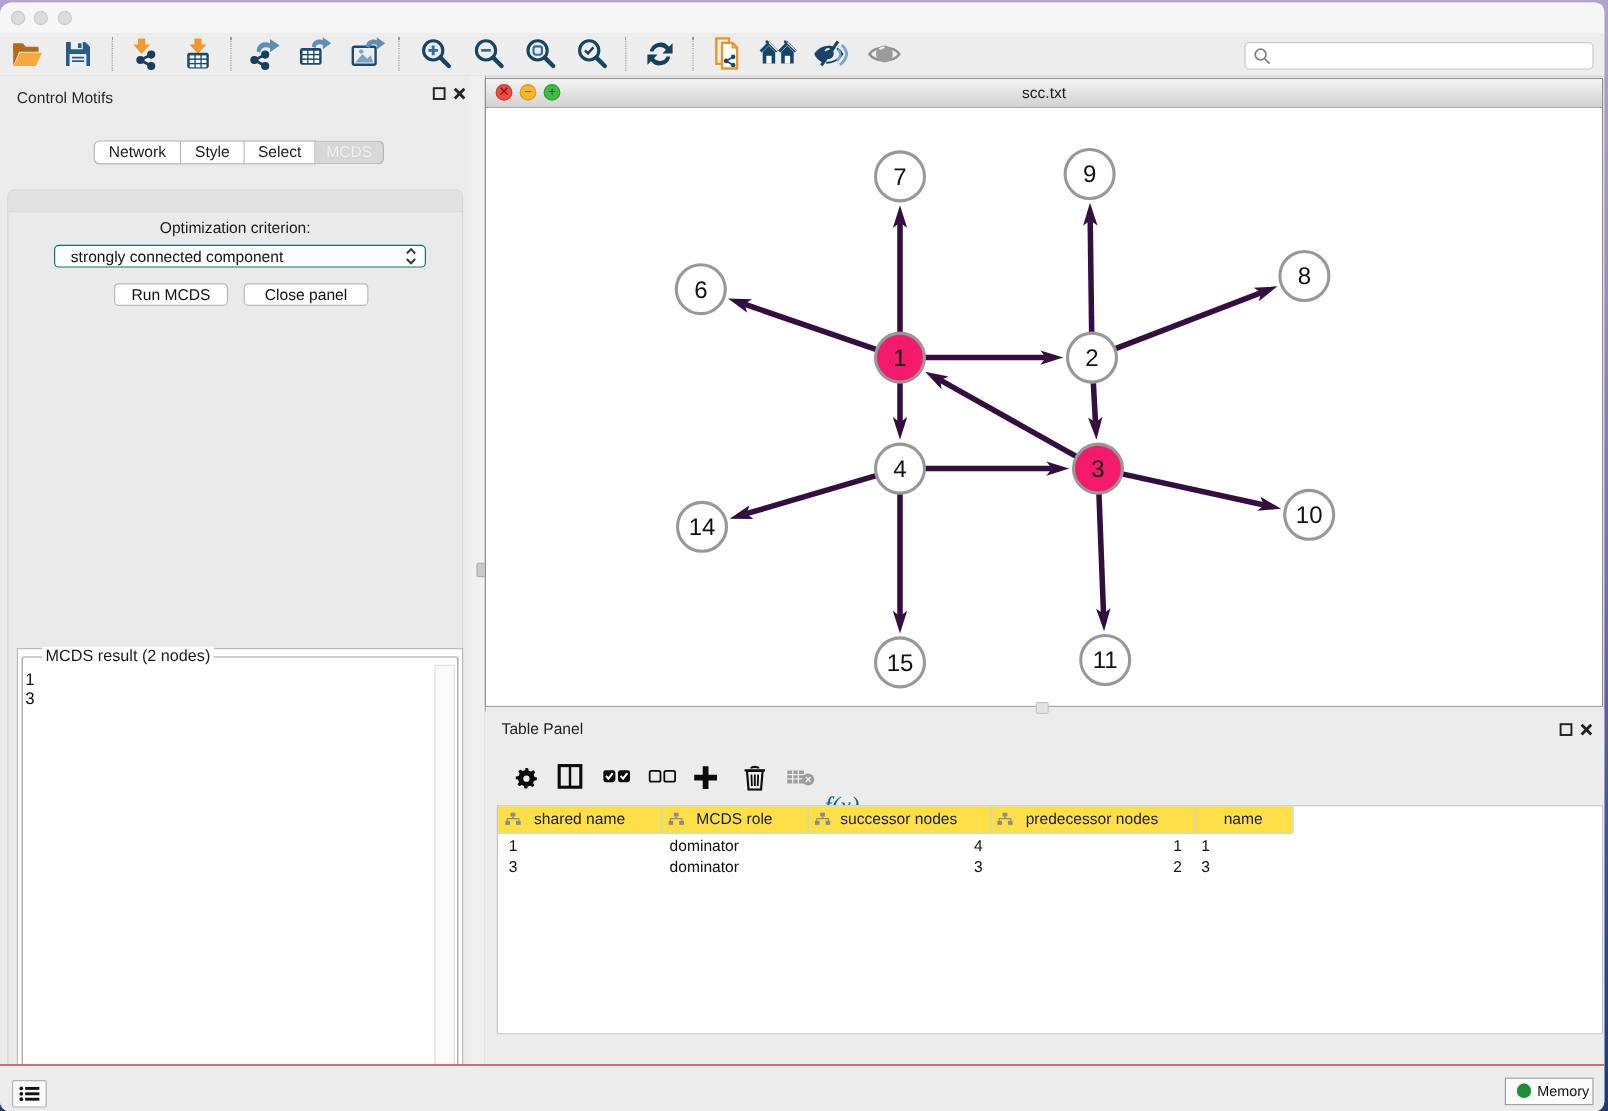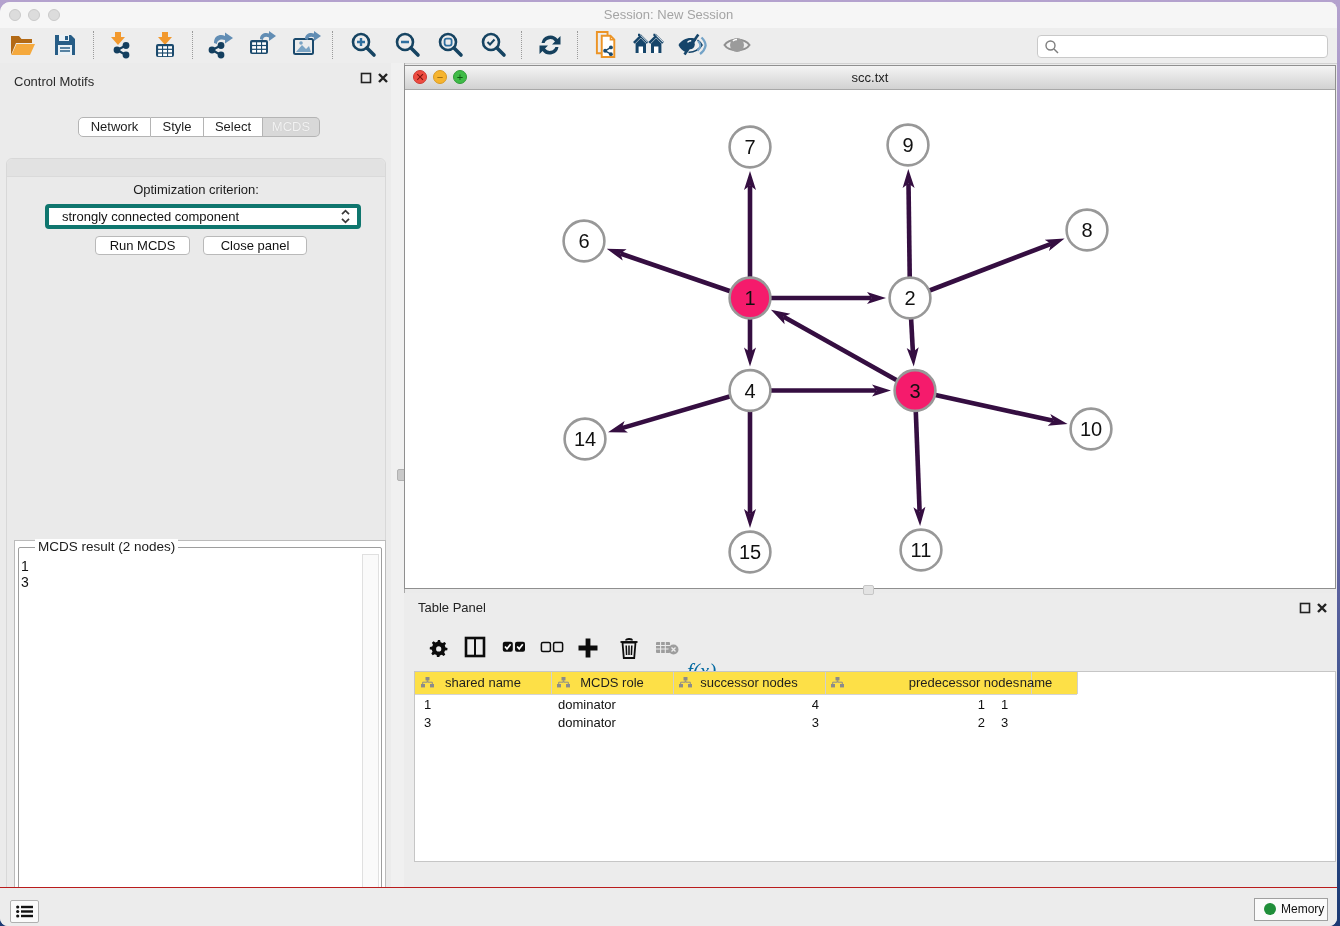--- a/index.html
+++ b/index.html
@@ -21,21 +21,21 @@
 #cpanel{position:absolute;left:0;top:61px;width:391px;height:824px;background:#ebebeb;}
 #cphead{position:absolute;left:14px;top:11px;font-size:13px;color:#2b2b2b;}
 .tabs{position:absolute;display:flex;font-size:13px;}
 .tab{border:1px solid #b4b4b4;border-left:none;background:#fff;color:#1c1c1c;text-align:center;line-height:18px;height:18px;box-sizing:content-box;margin-top:20px;}
 .tab.first{border-left:1px solid #b4b4b4;border-radius:5px 0 0 5px;}
 .tab.last{border-radius:0 5px 5px 0;}
 .tab.dis{background:#d8d8d8;color:#f3f3f3;text-shadow:0 0 1px #bdbdbd;}
 #cpbody{position:absolute;left:6px;top:51px;width:378px;height:770px;background:#eaeaea;border:1px solid #d8d8d8;border-radius:6px;margin-top:44px;}
 #cpbodytop{position:absolute;left:0;top:0;width:100%;height:17px;background:#e2e2e2;border-bottom:1px solid #dadada;border-radius:6px 6px 0 0;}
 #optlabel{position:absolute;left:0;top:23px;width:100%;text-align:center;font-size:13px;color:#1b1b1b;}
-#combo{position:absolute;left:38px;top:45px;width:295px;height:17px;background:#fff;border:4px solid #0f766e;border-radius:4px;font-size:13px;color:#111;line-height:17px;padding-left:13px;}
+#combo{position:absolute;left:38px;top:45px;width:295px;height:17px;background:#fff;border:1px solid #0f766e;border-radius:4px;font-size:13px;color:#111;line-height:17px;padding-left:13px;}
 .btn{position:absolute;top:77px;height:17px;background:#fff;border:1px solid #b9b9b9;border-radius:4px;font-size:13px;color:#111;text-align:center;line-height:17px;}
 #grp{position:absolute;left:7px;top:381px;width:370px;height:374px;border:1px solid #bbbbbb;background:#ffffff;}
 #grpline{position:absolute;left:3px;top:6px;right:3px;bottom:5px;border:1px solid #9e9e9e;border-radius:2px;}
 #grplabel{position:absolute;left:20px;top:-2px;background:#ffffff;padding:0 3px;font-size:13.5px;color:#1b1b1b;}
 #grptext{position:absolute;left:6px;top:17px;font-size:14px;color:#111;line-height:16px;}
 #grpscroll{position:absolute;right:6px;top:13px;width:15px;bottom:6px;background:#fafafa;border:1px solid #e0e0e0;}
 
 #vsplit{position:absolute;left:391px;top:61px;width:13px;height:826px;background:#f0f0f0;border-right:1px solid #a9a9a9;}
 #vhandle{position:absolute;left:6px;top:406px;width:8px;height:10px;background:#c9c9c9;border:1px solid #b1b1b1;border-radius:2px;}
 
@@ -60,21 +60,20 @@
 #listbtn{position:absolute;left:10px;top:12px;width:27px;height:21px;background:#fafafa;border:1px solid #b0b0b0;border-radius:2px;}
 #membtn{position:absolute;left:1254px;top:10px;width:74px;height:23px;background:#fbfbfb;border:1px solid #a0a0a0;font-size:12px;color:#111;line-height:21px;box-sizing:border-box;}
 </style>
 </head>
 <body>
 <div id="appwin">
   <div id="titlebar">
     <div class="tl" style="left:9px;"></div>
     <div class="tl" style="left:28px;"></div>
     <div class="tl" style="left:48px;"></div>
-    <div id="wtitle">Session: New Session</div>
   </div>
   <div id="toolbar">
     <svg class="ticon" style="left:8px;" width="30" height="28" viewBox="0 0 30 28">
       <path d="M3 5 L11 5 L13.5 8 L24 8 L24 12 L3 12 Z" fill="#b36a16"></path>
       <path d="M3 24 L3 6 L10.5 6 L13 9 L24 9 L24 12 L8 12 Z" fill="#b36a16"></path>
       <path d="M8.5 13 L27 13 L22 24 L3.5 24 Z" fill="#f5a93d"></path>
     </svg>
     <svg class="ticon" style="left:51px;" width="28" height="28" viewBox="0 0 28 28">
       <path d="M4 4 L20 4 L24 8 L24 24 L4 24 Z" fill="#275d86"></path>
       <path d="M8 4 L18 4 L18 10 L8 10 Z" fill="#eaf1f6"></path>
@@ -381,21 +380,21 @@
             <svg class="hic" width="13" height="12" viewBox="0 0 13 12" style="position:absolute;left:6px;top:5px;">
               <g fill="#8b8b8b">
                 <rect x="4.5" y="0" width="4" height="3.4"></rect>
                 <rect x="0" y="7" width="4" height="3.4"></rect>
                 <rect x="9" y="7" width="4" height="3.4"></rect>
                 <path d="M6.2 3.4 L6.2 5.2 L1.7 5.2 L1.7 7 M6.8 3.4 L6.8 5.2 L11.3 5.2 L11.3 7" stroke="#8b8b8b" fill="none"></path>
               </g>
             </svg>
             <div class="hlabel">successor nodes</div>
           </div>
-        <div class="hcell" style="left:410px;width:170px;padding-left:36px;">
+        <div class="hcell" style="left:410px;width:170px;">
             <svg class="hic" width="13" height="12" viewBox="0 0 13 12" style="position:absolute;left:6px;top:5px;">
               <g fill="#8b8b8b">
                 <rect x="4.5" y="0" width="4" height="3.4"></rect>
                 <rect x="0" y="7" width="4" height="3.4"></rect>
                 <rect x="9" y="7" width="4" height="3.4"></rect>
                 <path d="M6.2 3.4 L6.2 5.2 L1.7 5.2 L1.7 7 M6.8 3.4 L6.8 5.2 L11.3 5.2 L11.3 7" stroke="#8b8b8b" fill="none"></path>
               </g>
             </svg>
             <div class="hlabel">predecessor nodes</div>
           </div>

